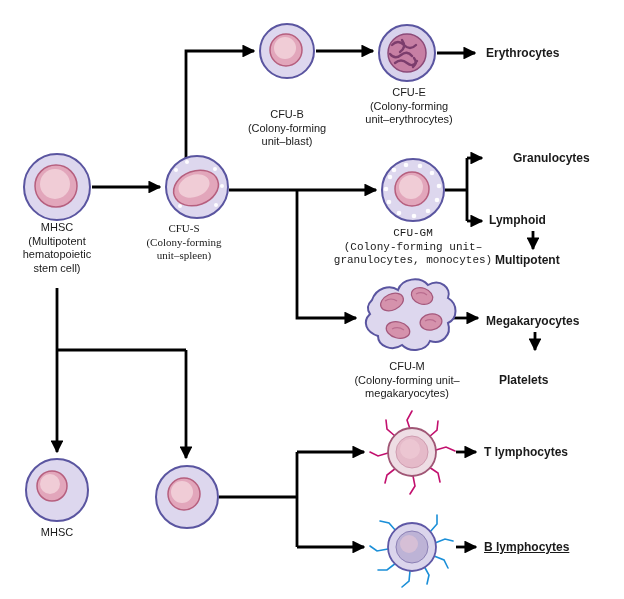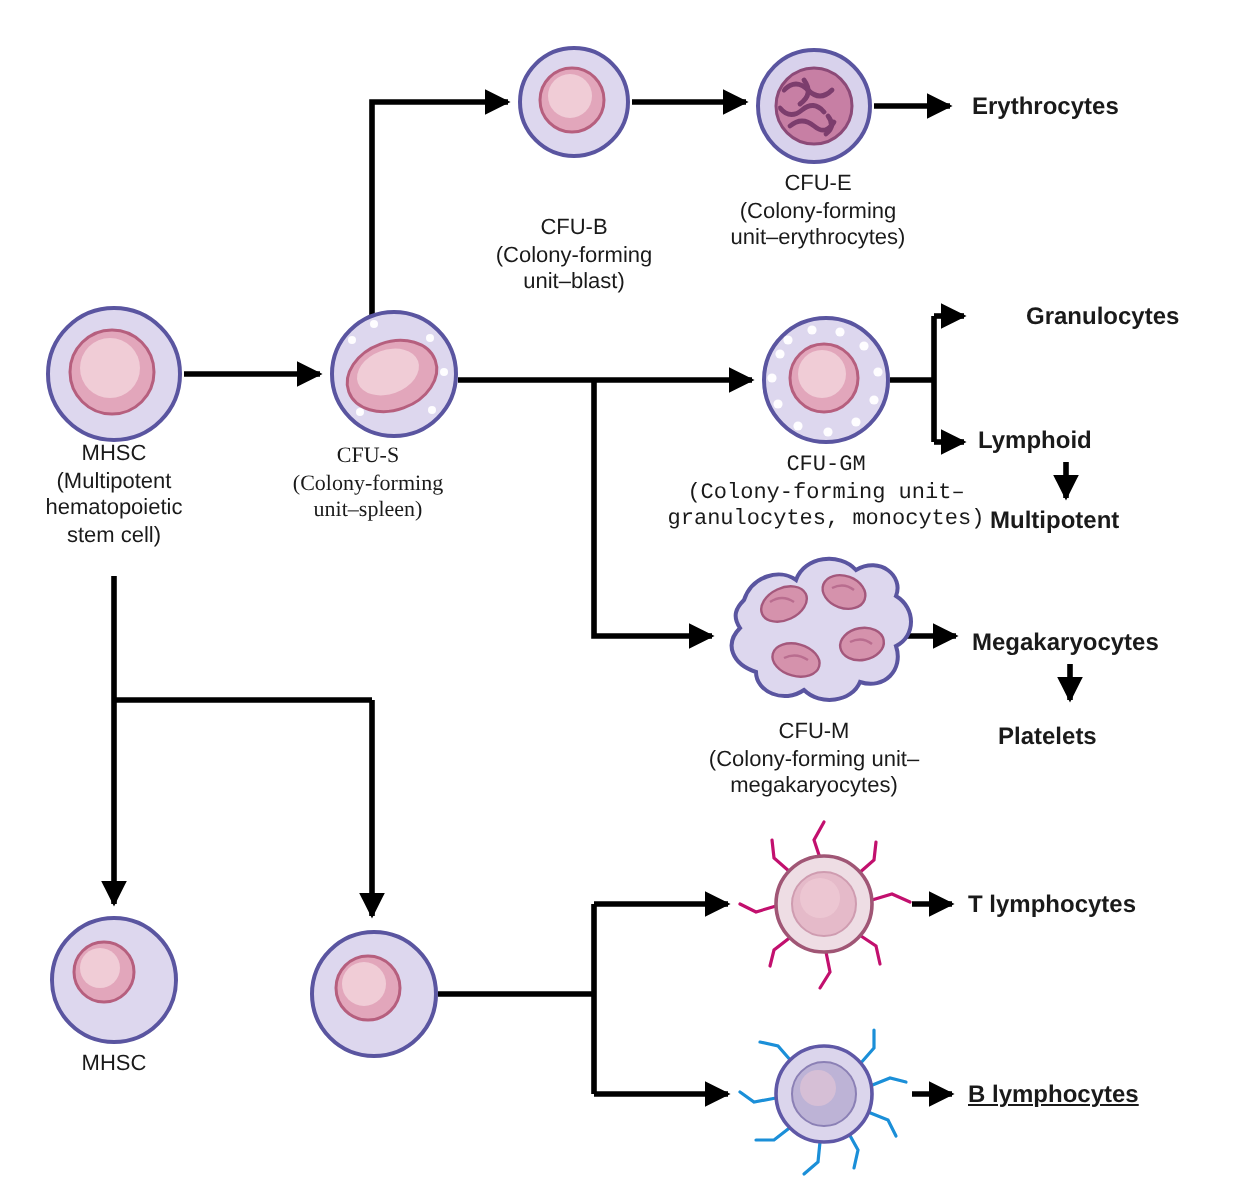--- a/index.html
+++ b/index.html
@@ -194,17 +194,17 @@
   <div class="lbl center" style="left:407px; top:360px;">CFU-M
 (Colony-forming unit–
 megakaryocytes)</div>
   <div class="lbl center" style="left:57px; top:526px;">MHSC</div>
 
   <div class="lbl bold" style="left:486px; top:46px;">Erythrocytes</div>
   <div class="lbl bold" style="left:489px; top:151px;margin-left:24px;">Granulocytes</div>
   <div class="lbl bold" style="left:489px; top:213px;">Lymphoid</div>
   <div class="lbl bold" style="left:495px; top:253px;">Multipotent</div>
   <div class="lbl bold" style="left:486px; top:314px;">Megakaryocytes</div>
-  <div class="lbl bold" style="left:499px; top:361px;">Platelets</div>
+  <div class="lbl bold" style="left:499px; top:373px;">Platelets</div>
   <div class="lbl bold" style="left:484px; top:445px;">T lymphocytes</div>
   <div class="lbl bold" style="left:484px; top:540px;text-decoration:underline;">B lymphocytes</div>
 
 </div>
 
 </body></html>

